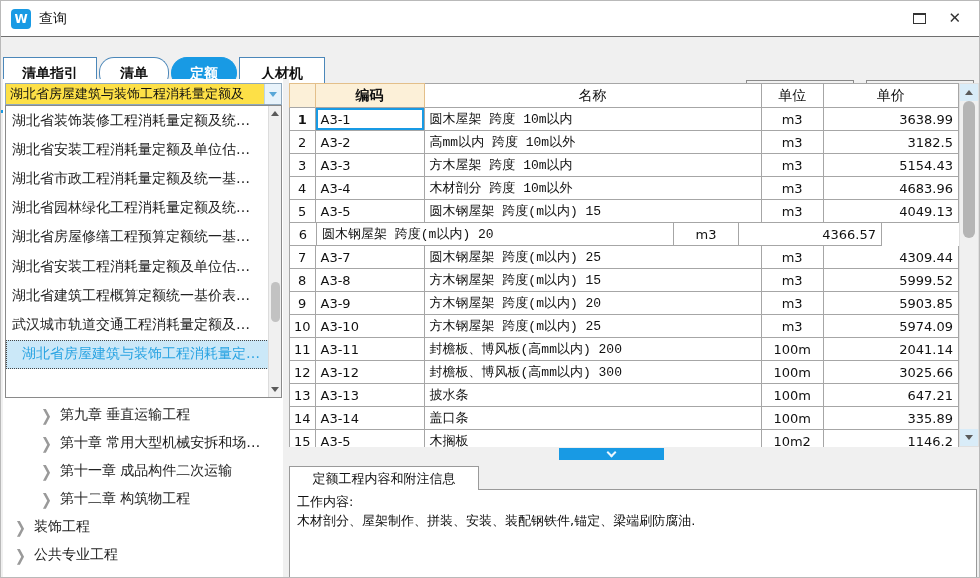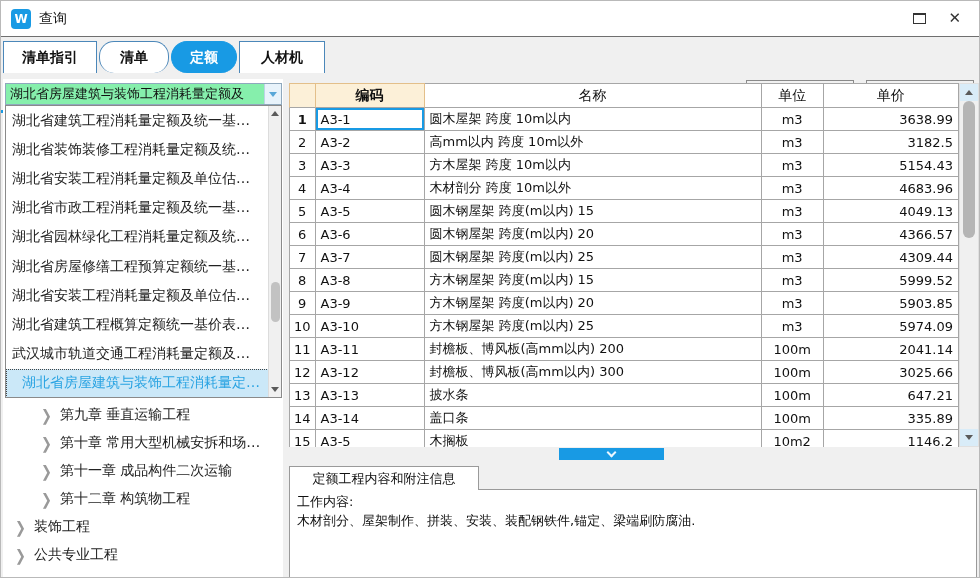--- a/index.html
+++ b/index.html
@@ -23,32 +23,32 @@
   .titlebar{position:absolute;left:0;top:0;width:100%;height:36px;background:#fff;
     border-bottom:1px solid #6f6f6f;display:flex;align-items:center;padding:0 10px;}
   .logo{width:20px;height:20px;border-radius:4px;background:var(--accent);color:#fff;
     font-weight:bold;font-size:12px;display:flex;align-items:center;justify-content:center;margin-right:8px;}
   .win-title{font-size:14px;color:#111;}
   .win-ctrls{margin-left:auto;display:flex;align-items:center;gap:22px;padding-right:8px;}
   .max-glyph{width:13px;height:11px;border:1px solid #333;border-top:2px solid #333;display:block;}
   .close-glyph{font-size:15px;color:#333;line-height:1;}
   
   .tabstrip{position:absolute;left:0;top:37px;width:100%;height:37px;background:#f0f0f0;}
-  .tabs{position:absolute;left:2px;top:3px;height:32px;display:flex;}
+  .tabs{position:absolute;left:2px;top:19px;height:32px;display:flex;}
   .tab{height:32px;background:#fff;border:1px solid #4b87b9;border-bottom:none;
     display:flex;align-items:center;justify-content:center;font-size:14px;font-weight:bold;
     color:#111;margin-right:2px;}
   .tab.active{background:var(--accent);border-color:var(--accent);color:#fff;}
   .tab-underline{position:absolute;left:0;top:72px;width:100%;height:3px;background:var(--accent);}
   .action-btns{position:absolute;right:5px;top:42px;display:flex;gap:12px;}
   .btn{width:108px;height:30px;background:#f1f1f1;border:1px solid #8a8a8a;
     display:flex;align-items:center;justify-content:center;font-size:13px;color:#111;}
   
   .sidebar{position:absolute;left:2px;top:78px;width:280px;height:500px;background:#fff;}
-  .combo{position:absolute;left:2px;top:4px;width:277px;height:22px;background:#86efac;
+  .combo{position:absolute;left:2px;top:4px;width:277px;height:22px;background:#fde047;
     border:1px solid #8fa8bd;display:flex;align-items:center;}
   .combo-text{flex:1;padding:0 4px;font-size:13px;white-space:nowrap;overflow:hidden;}
   .combo-btn{width:17px;height:100%;background:#e8f3fb;border-left:1px solid #bcd4e6;
     display:flex;align-items:center;justify-content:center;}
   .combo-arrow{width:0;height:0;border-left:4px solid transparent;border-right:4px solid transparent;
     border-top:5px solid #58a7d8;}
   .listbox{position:absolute;left:2px;top:26px;width:277px;height:293px;background:#fff;
     border:1px solid #8a8a8a;overflow:hidden;}
   .list-item{height:29.2px;display:flex;align-items:center;padding:0 6px;font-size:14px;
     white-space:nowrap;overflow:hidden;color:#222;}
@@ -65,21 +65,21 @@
   .tree-item.lv1{padding-left:12px;}
   
   .tablewrap{position:absolute;left:288px;top:82px;width:670px;height:364px;background:#fff;overflow:hidden;}
   .trow{display:flex;height:23px;}
   .trow.head{height:25px;}
   .tcell{border-right:1px solid var(--grid);border-bottom:1px solid var(--grid);
     display:flex;align-items:center;font-size:13px;padding:0 5px;overflow:hidden;white-space:nowrap;}
   .trow.head .tcell{border-top:1px solid var(--grid);font-size:14px;justify-content:center;}
   .c-num{width:28px;justify-content:center;border-left:1px solid var(--grid);padding:0;}
   .c-code{width:115px;}
-  .c-name{width:357px;}
+  .c-name{width:357px;font-family:Liberation Mono, monospace;}
   .c-unit{width:65px;justify-content:center;}
   .c-price{width:143px;justify-content:flex-end;}
   .trow.head .c-num,.trow.head .c-code{background:var(--cream);border-color:var(--cream-bd);font-weight:bold;
     border-bottom:1px solid var(--grid);}
   .trow.head .c-num{border-left:1px solid var(--cream-bd);}
   .trow .c-num{background:#fff;font-size:13px;}
   .trow.sel .c-num{font-weight:bold;}
   .trow.sel .c-code{box-shadow:inset 0 0 0 2px var(--accent);}
   
   .vtrack{position:absolute;left:958px;top:82px;width:20px;height:364px;background:#f0f0f0;border:1px solid #e0e0e0;}
@@ -129,21 +129,20 @@
 
 <div class="sidebar">
   <div class="combo">
     <div class="combo-text">湖北省房屋建筑与装饰工程消耗量定额及</div>
     <div class="combo-btn">
       <span class="combo-arrow"></span>
     </div>
   </div>
   <div class="listbox">
     <div id="lib-list">
-        <div class="list-item">湖北省建筑工程消耗量定额及统一基…</div>
         <div class="list-item">湖北省装饰装修工程消耗量定额及统…</div>
         <div class="list-item">湖北省安装工程消耗量定额及单位估…</div>
         <div class="list-item">湖北省市政工程消耗量定额及统一基…</div>
         <div class="list-item">湖北省园林绿化工程消耗量定额及统…</div>
         <div class="list-item">湖北省房屋修缮工程预算定额统一基…</div>
         <div class="list-item">湖北省安装工程消耗量定额及单位估…</div>
         <div class="list-item">湖北省建筑工程概算定额统一基价表…</div>
         <div class="list-item">武汉城市轨道交通工程消耗量定额及…</div>
         <div class="list-item selected">湖北省房屋建筑与装饰工程消耗量定…</div>
       </div>
@@ -224,21 +223,20 @@
     </div>
     <div class="trow">
       <div class="tcell c-num">5</div>
       <div class="tcell c-code">A3-5</div>
       <div class="tcell c-name">圆木钢屋架 跨度(m以内) 15</div>
       <div class="tcell c-unit">m3</div>
       <div class="tcell c-price">4049.13</div>
     </div>
     <div class="trow">
       <div class="tcell c-num">6</div>
-      <div class="tcell c-code">A3-6</div>
       <div class="tcell c-name">圆木钢屋架 跨度(m以内) 20</div>
       <div class="tcell c-unit">m3</div>
       <div class="tcell c-price">4366.57</div>
     </div>
     <div class="trow">
       <div class="tcell c-num">7</div>
       <div class="tcell c-code">A3-7</div>
       <div class="tcell c-name">圆木钢屋架 跨度(m以内) 25</div>
       <div class="tcell c-unit">m3</div>
       <div class="tcell c-price">4309.44</div>

